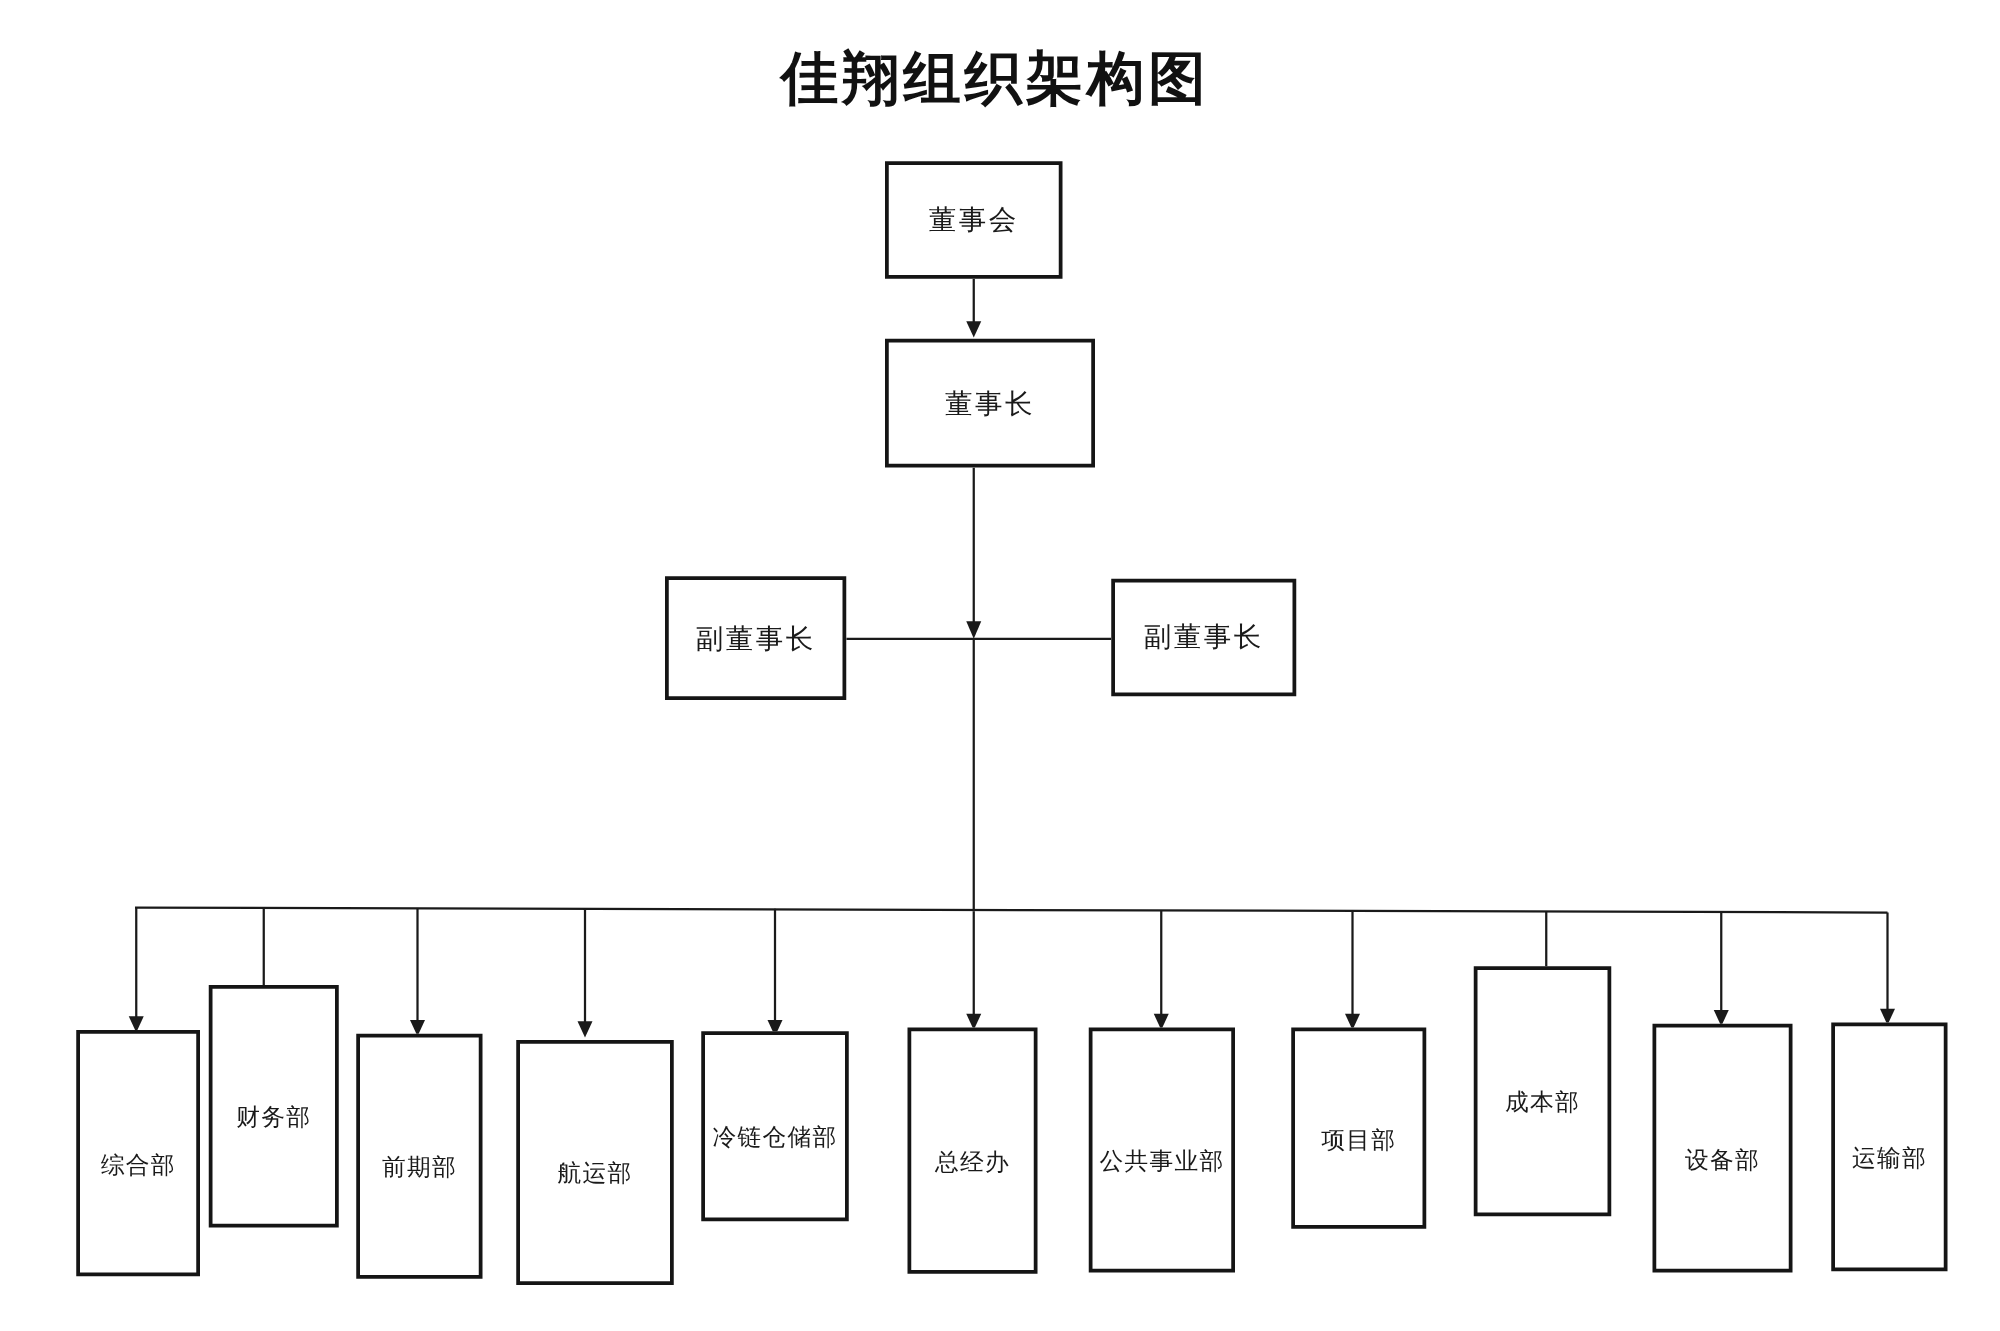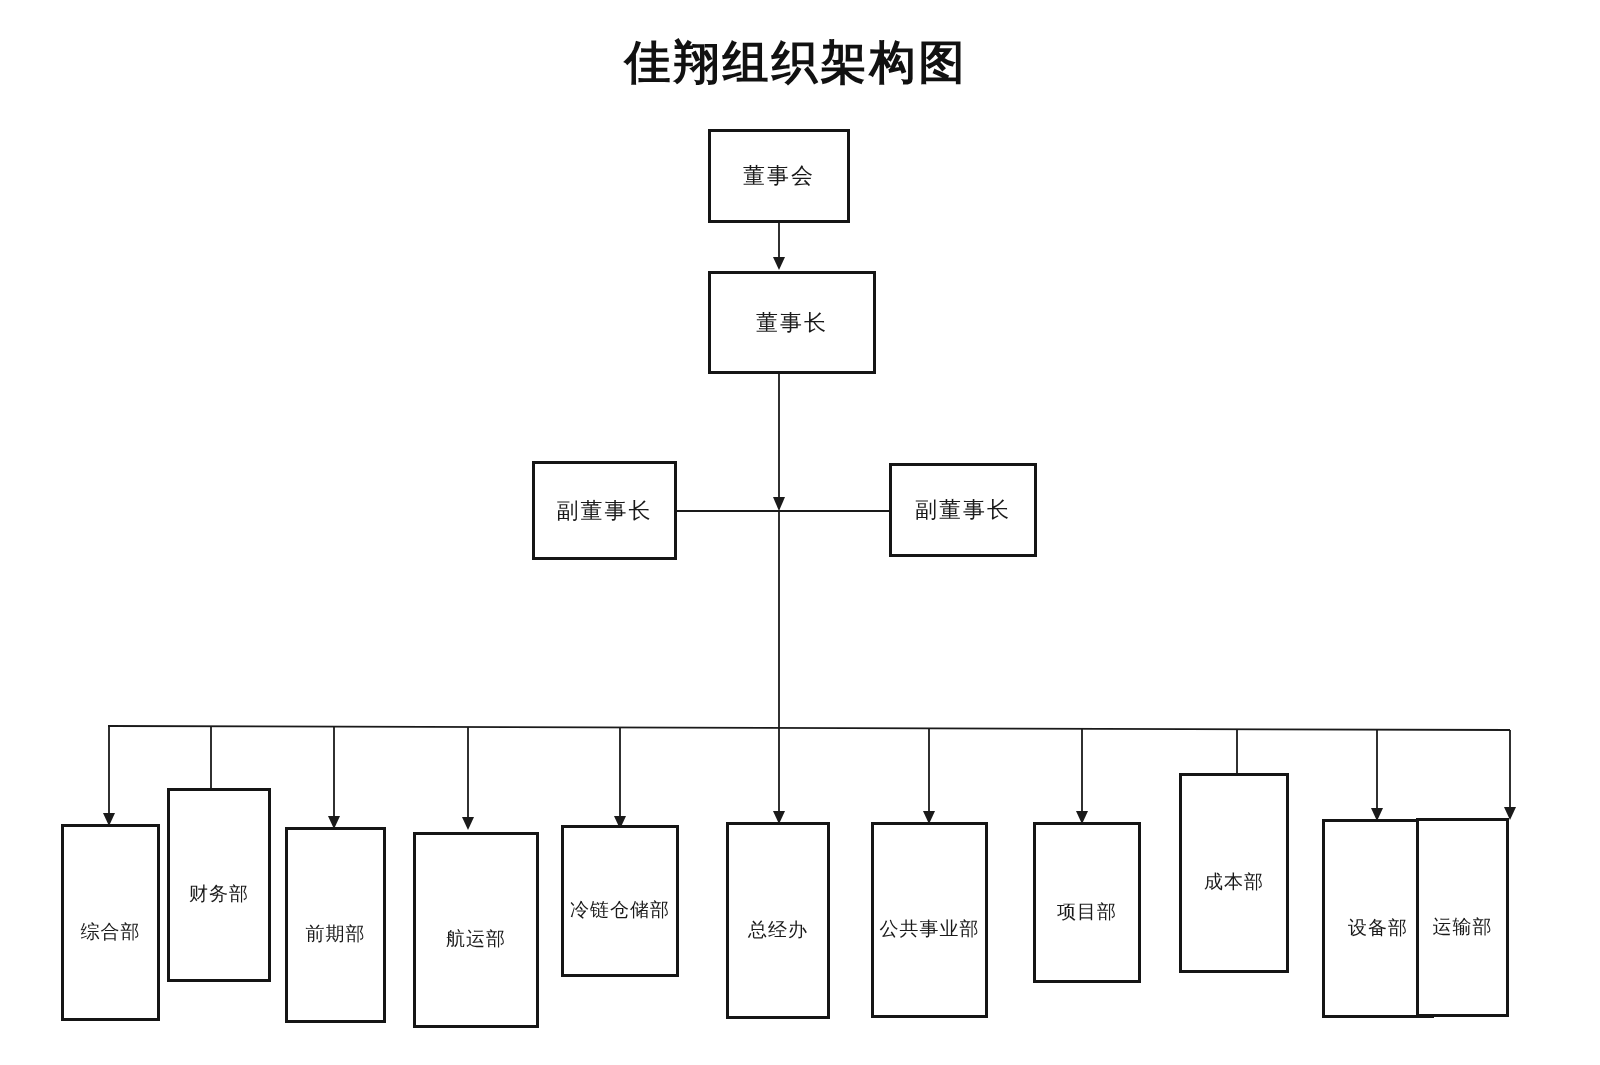--- a/index.html
+++ b/index.html
@@ -48,21 +48,21 @@
   .d1{left:61px;top:824px;width:99px;height:197px;}
   .d2{left:167px;top:788px;width:104px;height:194px;}
   .d3{left:285px;top:827px;width:101px;height:196px;}
   .d4{left:413px;top:832px;width:126px;height:196px;}
   .d5{left:561px;top:825px;width:118px;height:152px;}
   .d6{left:726px;top:822px;width:104px;height:197px;}
   .d7{left:871px;top:822px;width:117px;height:196px;}
   .d8{left:1033px;top:822px;width:108px;height:161px;}
   .d9{left:1179px;top:773px;width:110px;height:200px;text-align:right;}
   .d10{left:1322px;top:819px;width:112px;height:199px;}
-  .d11{left:1416px;top:818px;width:93px;height:199px;}
+  .d11{left:1465px;top:818px;width:93px;height:199px;}
   #connector-svg{
     position:absolute;left:0;top:0;z-index:1;
     pointer-events:none;
   }
   #connector-svg line{stroke:#1a1a1a;stroke-width:1.8;}
   #connector-svg polygon{fill:#1a1a1a;stroke:none;}
 </style>
 </head>
 <body>
 

